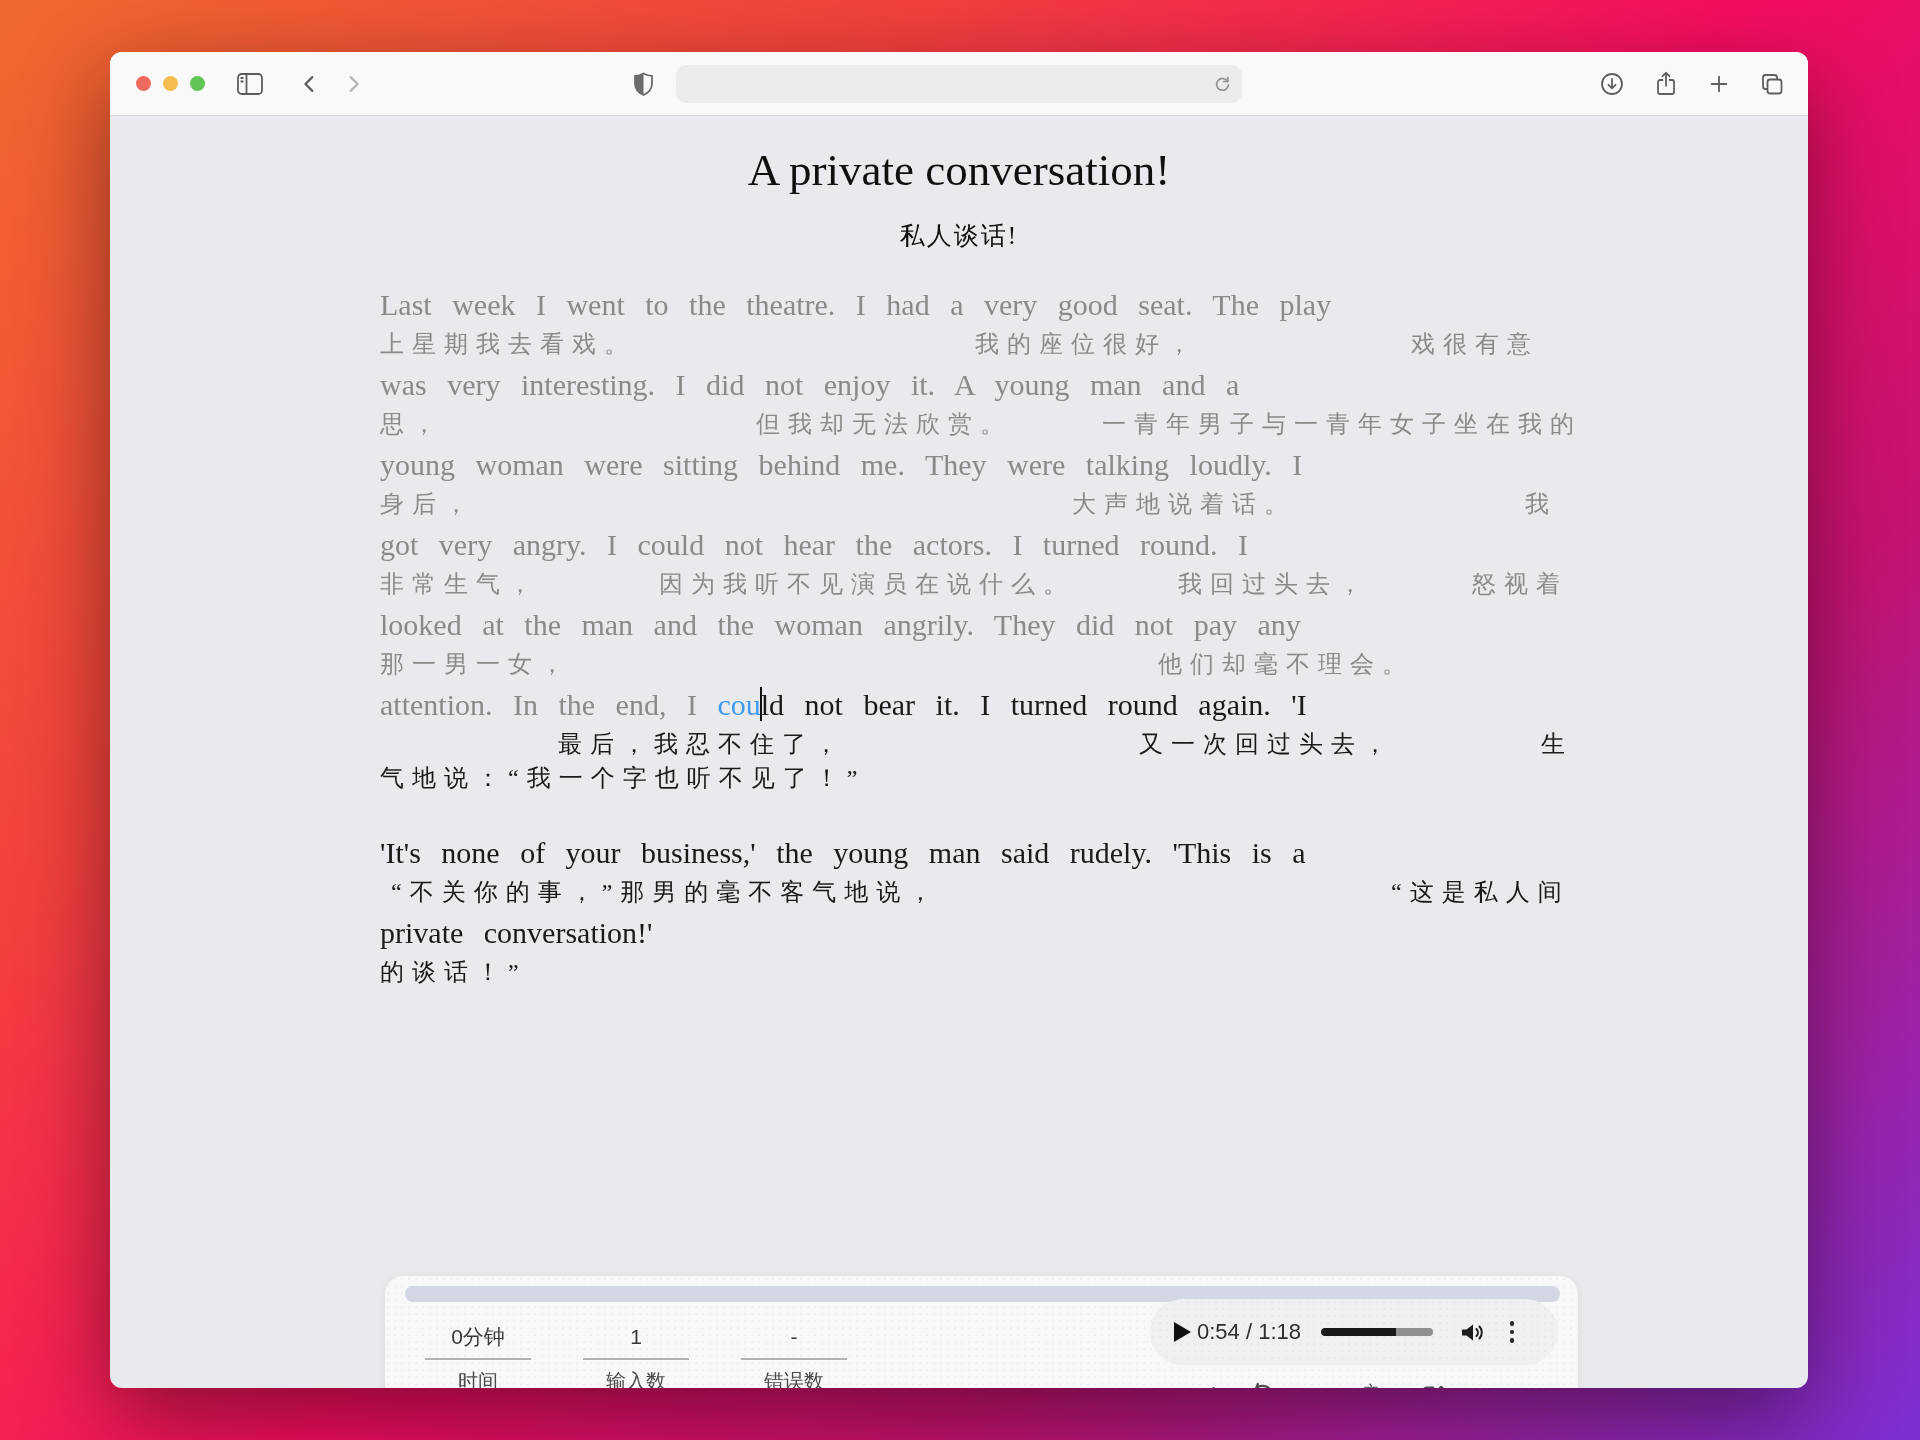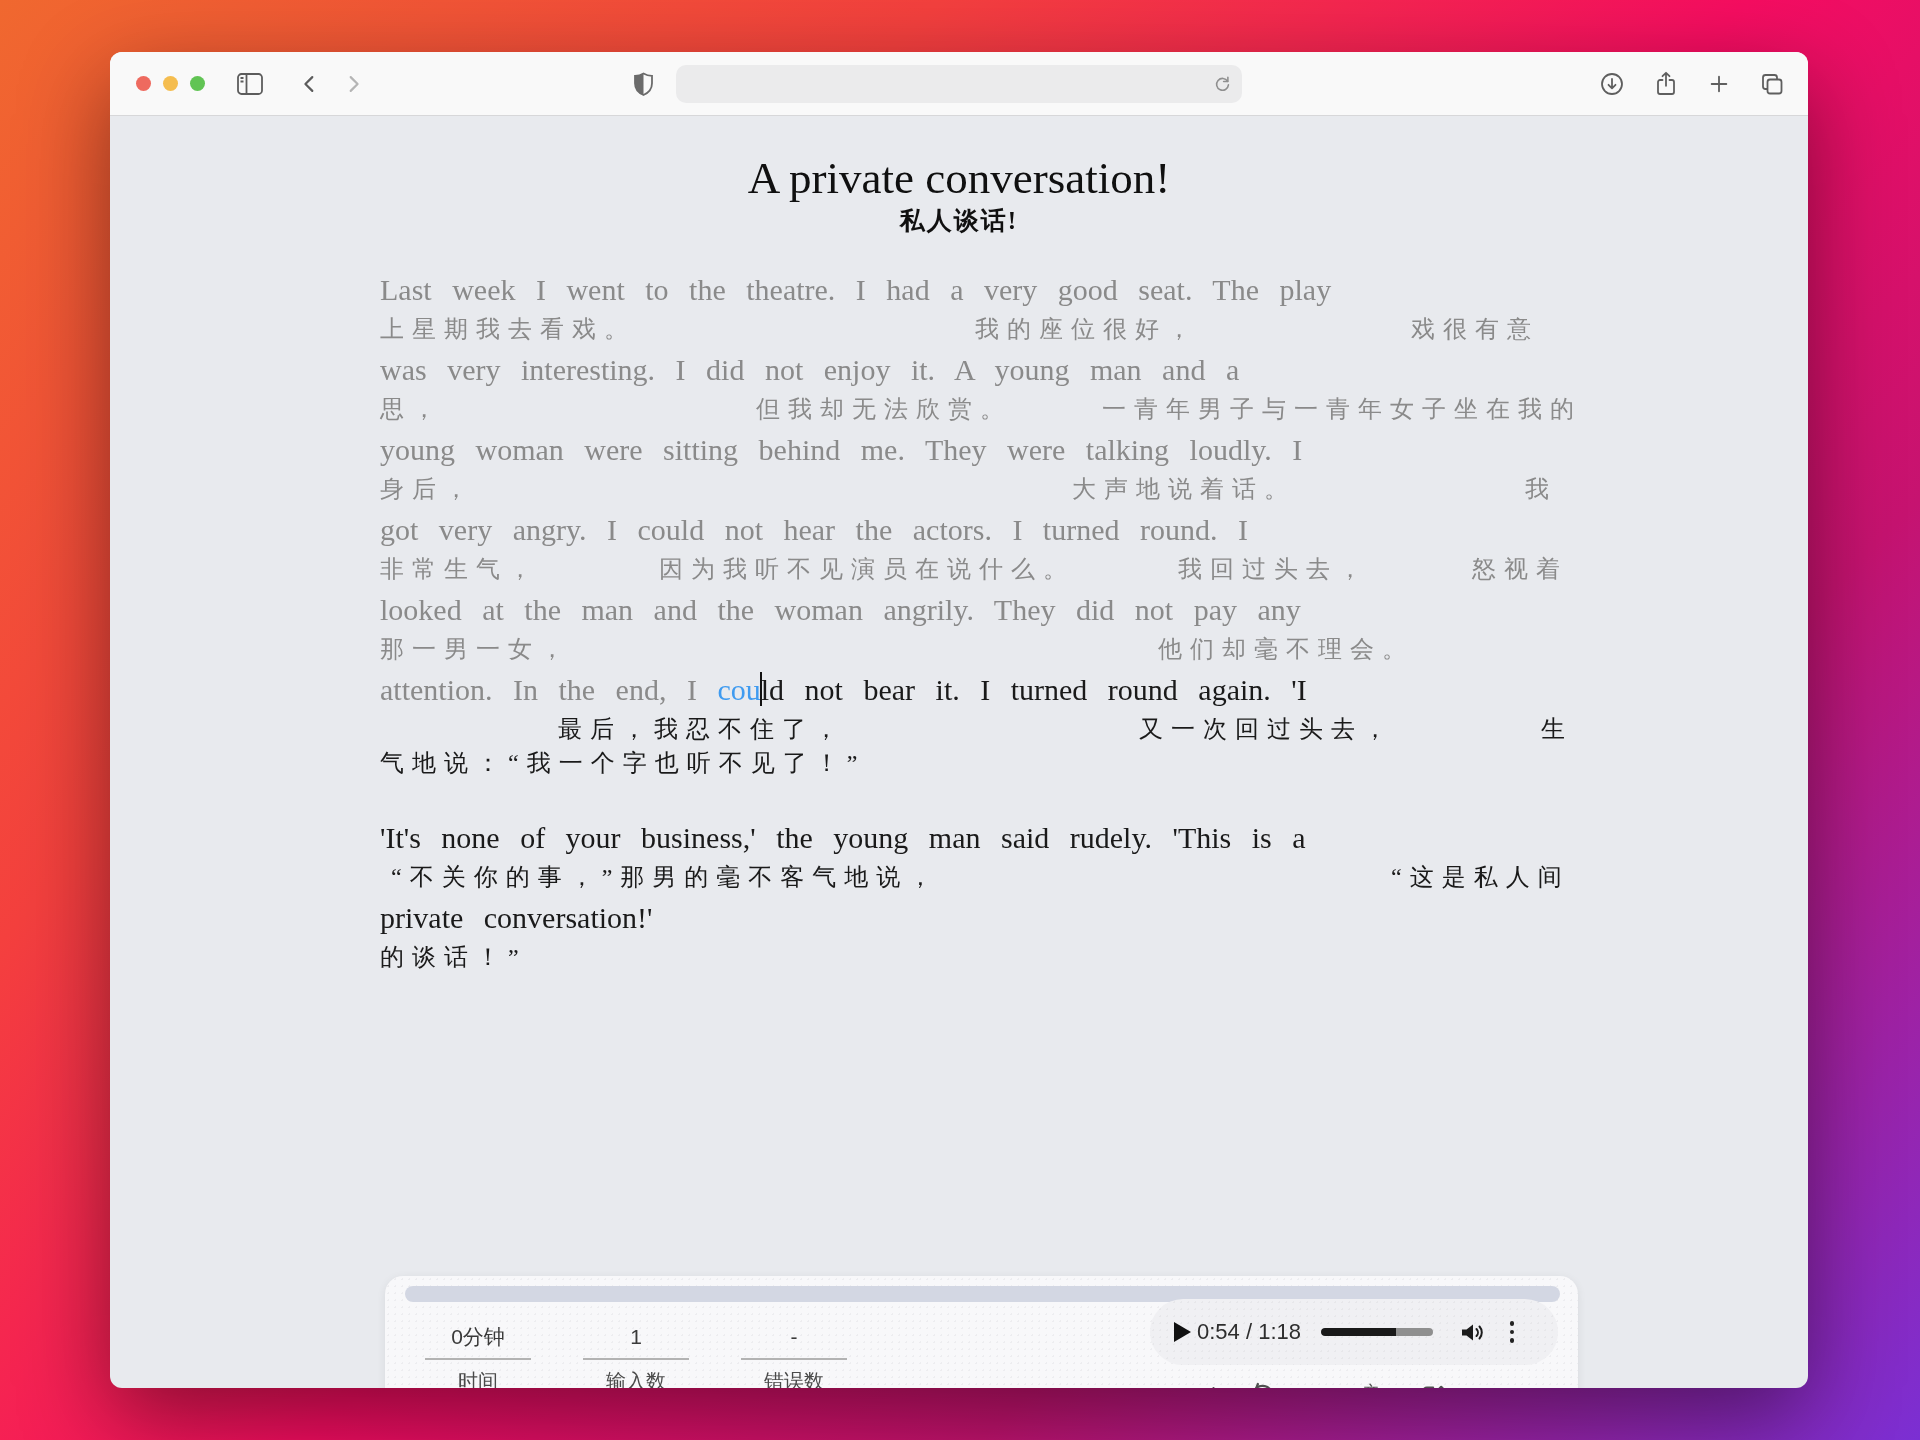--- a/index.html
+++ b/index.html
@@ -26,26 +26,26 @@
   .tb-ico svg { display:block; }
   .addr {
     position:absolute; left:566px; top:13px; width:566px; height:38px;
     background:#ebebec; border-radius:10px;
     display:flex; align-items:center; justify-content:flex-end; padding-right:10px;
   }
 
   
   .content { position:relative; height:1271px; }
   .doc-title {
-    text-align:center; padding-top:36px;
+    text-align:center; padding-top:28px;
     font-family:"Liberation Serif", serif; font-size:45px; color:#101010;
   }
   .doc-subtitle {
-    text-align:center; margin-top:0;
-    font-family:"Liberation Serif", serif; font-size:25px; font-weight:bold; color:#101010;
+    text-align:center; margin-top:23px;
+    font-family:"Liberation Serif", serif; font-size:25px; font-weight:normal; color:#101010;
     letter-spacing:2px;
   }
   .text-block { margin:30px 0 0 270px; width:1190px; }
   .pair { position:relative; }
   .pair.newpara { margin-top:34px; }
   .en-line {
     font-family:"Liberation Serif", serif; font-size:30px; line-height:46px;
     white-space:pre; word-spacing:13px; color:#1a1a1a;
   }
   .seg-typed { color:#8a8a8a; }

